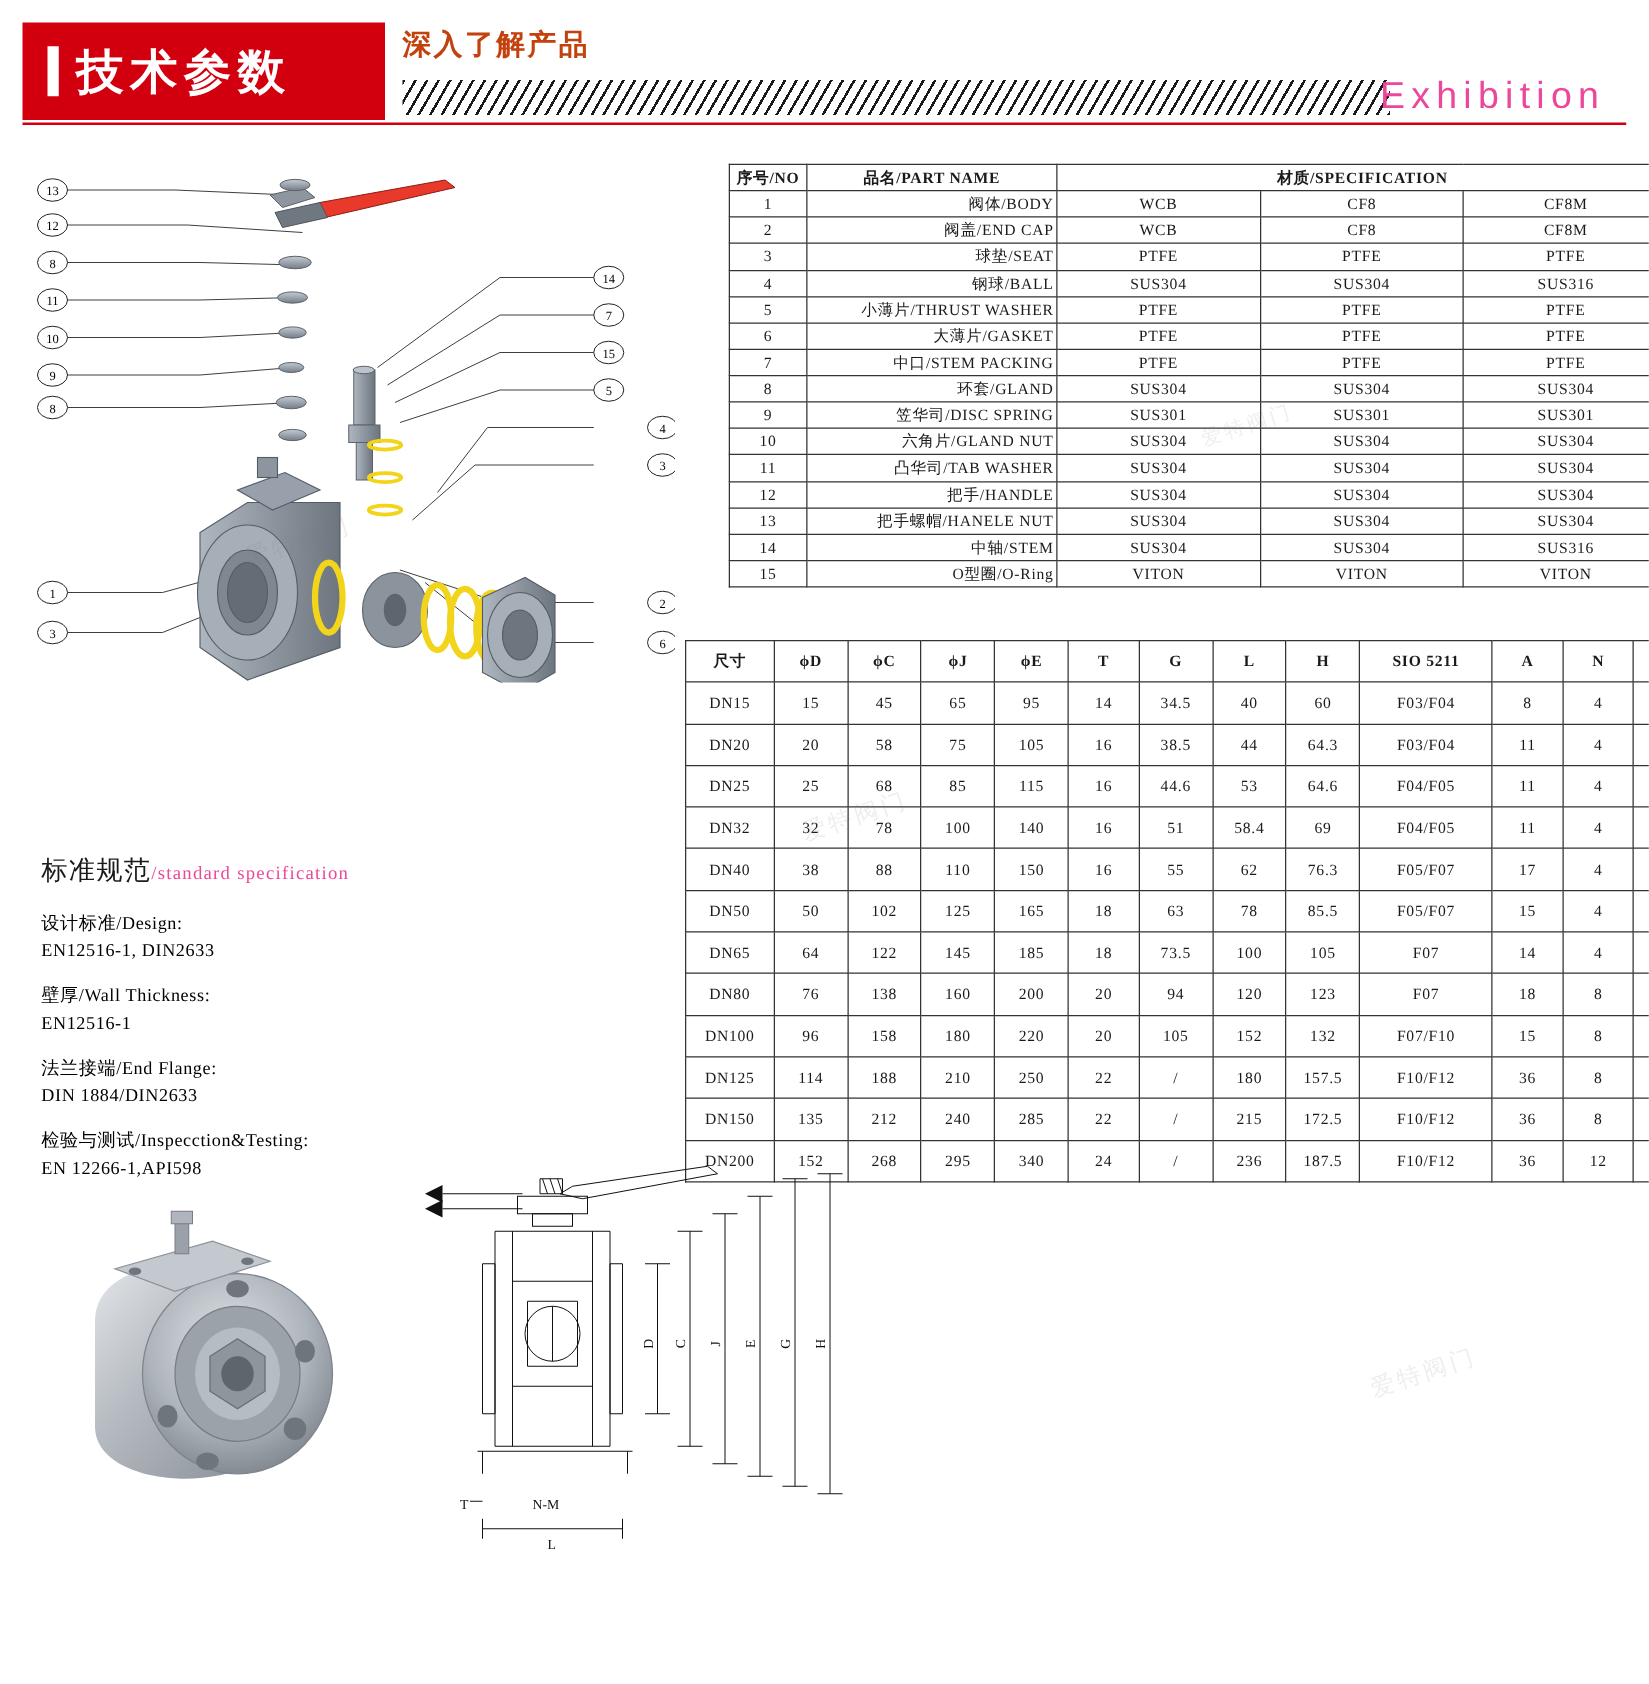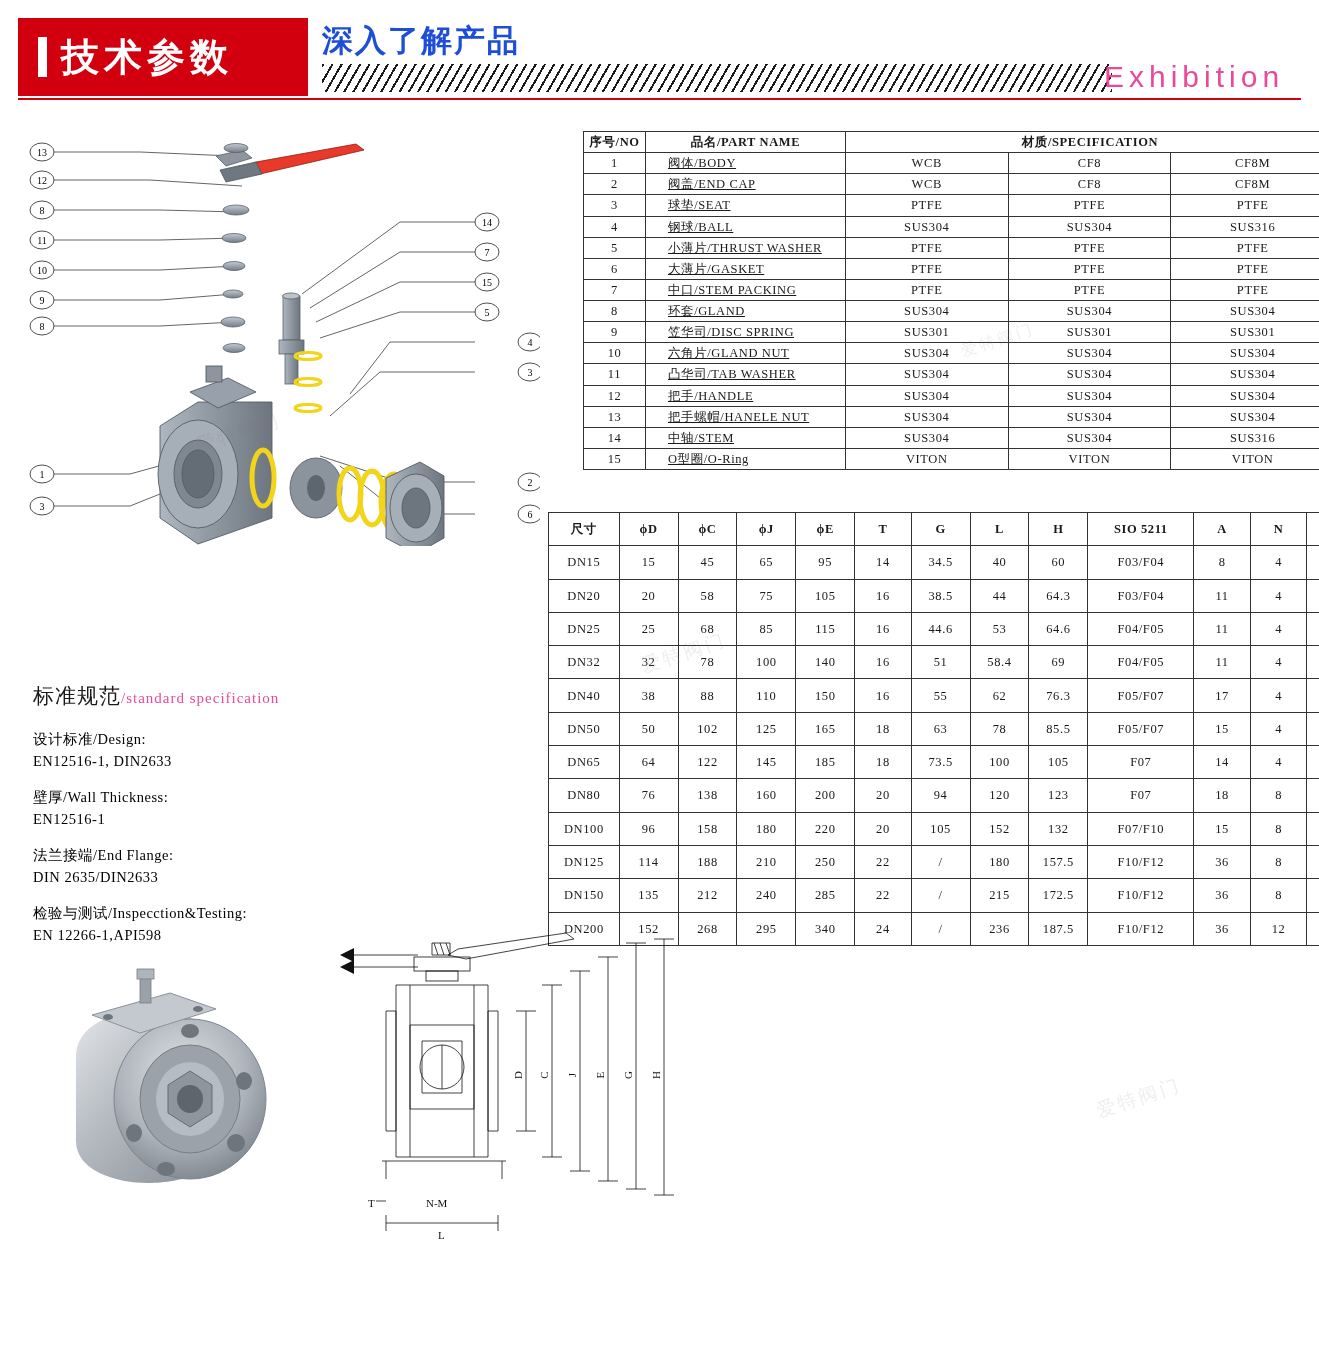--- a/index.html
+++ b/index.html
@@ -33,24 +33,24 @@
   #header-cn-title {
     color: #ffffff;
     font-family: "Liberation Sans", sans-serif;
     font-weight: bold;
     font-size: 38px;
     letter-spacing: 5px;
     margin-left: 14px;
   }
   #header-sub-title {
     position: absolute; left: 322px; top: 2px;
-    color: #1d4ed8;
+    color: #c2410c;
     font-family: "Liberation Sans", sans-serif;
     font-weight: bold;
-    font-size: 31px;
+    font-size: 23px;
     letter-spacing: 2px;
   }
   #header-hatch {
     position: absolute; left: 322px; top: 46px;
     width: 790px; height: 28px;
     background: repeating-linear-gradient(
       -60deg,
       #1a1a1a 0px, #1a1a1a 2px,
       #ffffff 2px, #ffffff 8px
     );
@@ -89,23 +89,22 @@
   }
   table.grid th, table.grid td {
     border: 1px solid #333;
     text-align: center;
     padding: 1px 2px;
     line-height: 1.45;
     white-space: nowrap;
     letter-spacing: 0.6px;
   }
   table.grid td.left {
-    text-align: left;
+    text-align: right;
     padding-left: 22px;
-    text-decoration: underline;
   }
   #parts-table col.c0 { width: 62px; }
   #parts-table col.c1 { width: 200px; }
   #parts-table col.c2 { width: 163px; }
   #parts-table col.c3 { width: 163px; }
   #parts-table col.c4 { width: 164px; }
 
   
   #dim-table-wrap {
     position: absolute; left: 548px; top: 512px;
@@ -672,21 +671,21 @@
       <div class="spec-item">
         <div>设计标准/Design:</div>
         <div>EN12516-1, DIN2633</div>
       </div>
       <div class="spec-item">
         <div>壁厚/Wall Thickness:</div>
         <div>EN12516-1</div>
       </div>
       <div class="spec-item">
         <div>法兰接端/End Flange:</div>
-        <div>DIN 2635/DIN2633</div>
+        <div>DIN 1884/DIN2633</div>
       </div>
       <div class="spec-item">
         <div>检验与测试/Inspecction&amp;Testing:</div>
         <div>EN 12266-1,API598</div>
       </div>
     </div>
 </div>
 
 <div id="photo">
 <svg width="300" height="240" viewBox="0 0 300 240" xmlns="http://www.w3.org/2000/svg">

